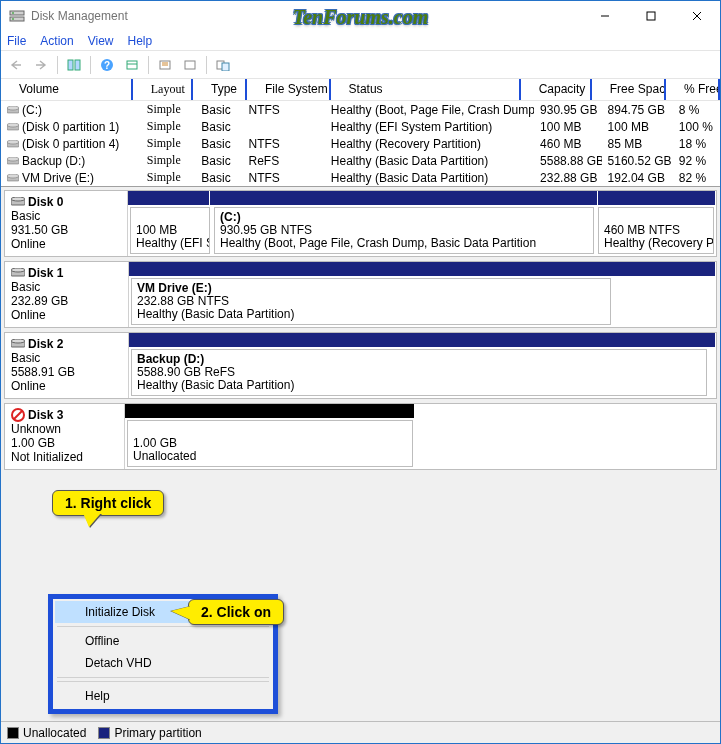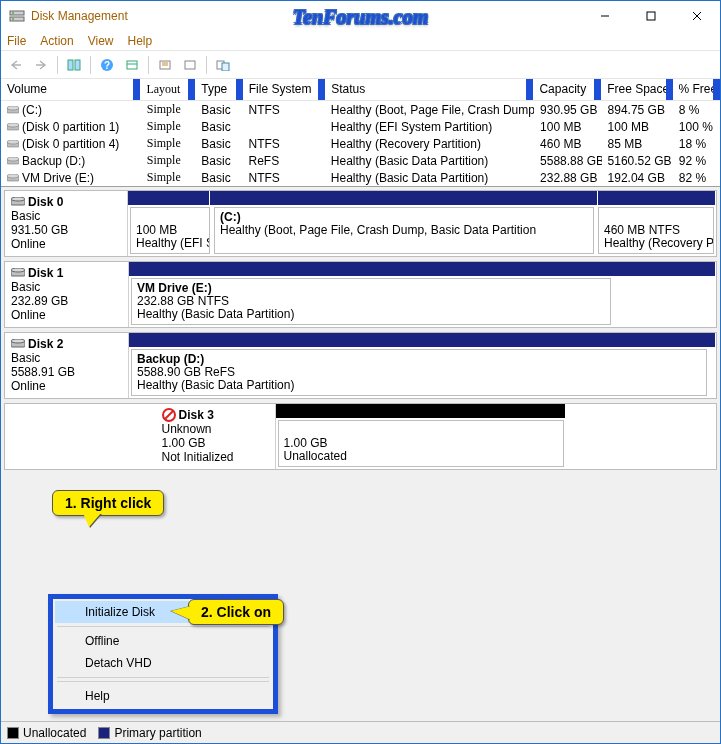--- a/index.html
+++ b/index.html
@@ -1,37 +1,37 @@
 <!DOCTYPE html>
 <html><head>
 <meta charset="utf-8">
 <style>
 * { box-sizing: border-box; margin: 0; padding: 0; }
 body { font-family: "Segoe UI", Tahoma, sans-serif; font-size: 12px; background: #fff; width: 721px; height: 744px; overflow: hidden; position: relative; }
 .window { width: 721px; height: 744px; border: 1px solid #2372c8; display: flex; flex-direction: column; }
 .titlebar { background: #fff; height: 30px; display: flex; align-items: center; padding-left: 8px; position: relative; }
 .titlebar .icon { width: 16px; height: 16px; margin-right: 6px; }
-.titlebar .title { flex: 1; font-size: 12px; color: #a16207; }
+.titlebar .title { flex: 1; font-size: 12px; color: #737373; }
 .titlebar .winbtns { display: flex; }
 .titlebar .winbtn { width: 46px; height: 30px; display: flex; align-items: center; justify-content: center; color: #000; }
 .titlebar .winbtn.close { background: transparent; }
-.watermark { position: absolute; top: 6px; left: 50%; transform: translateX(-50%); font-family: Georgia, serif; font-size: 20px; font-style: italic; font-weight: bold; color: #1d4ed8; text-shadow: -1px -1px 0 #3a6db5, 1px -1px 0 #3a6db5, -1px 1px 0 #3a6db5, 1px 1px 0 #3a6db5, 0 2px 3px rgba(0,0,0,.3); pointer-events: none; }
-.menubar { height: 20px; display: flex; align-items: center; padding-left: 6px; gap: 14px; font-size: 12px; color: #a16207; border-bottom: 1px solid #e5e5e5; }
+.watermark { position: absolute; top: 6px; left: 50%; transform: translateX(-50%); font-family: Georgia, serif; font-size: 20px; font-style: italic; font-weight: bold; color: #4d7c0f; text-shadow: -1px -1px 0 #3a6db5, 1px -1px 0 #3a6db5, -1px 1px 0 #3a6db5, 1px 1px 0 #3a6db5, 0 2px 3px rgba(0,0,0,.3); pointer-events: none; }
+.menubar { height: 20px; display: flex; align-items: center; padding-left: 6px; gap: 14px; font-size: 12px; color: #1d4ed8; border-bottom: 1px solid #e5e5e5; }
 .menubar span { cursor: default; }
 .toolbar { height: 28px; display: flex; align-items: center; padding-left: 4px; gap: 3px; border-bottom: 1px solid #e5e5e5; }
 .tbtn { width: 22px; height: 22px; display: flex; align-items: center; justify-content: center; border: 1px solid transparent; }
 .tbtn.disabled { opacity: 0.45; }
 .tbtn svg { display: block; }
 .tsep { width: 1px; height: 18px; background: #d0d0d0; margin: 0 2px; }
 
 .content { flex: 1; display: flex; flex-direction: column; overflow: hidden; background: #f0f0f0; }
 
 .listpane { background: #fff; border-bottom: 1px solid #a0a0a0; }
 .listhdr { display: flex; height: 22px; border-bottom: 1px solid #e5e5e5; }
-.listhdr .col { padding: 3px 6px; font-size: 12px; border-right: 7px solid #1d4ed8; white-space: nowrap; overflow: hidden; }
+.listhdr .col { padding: 3px 6px; font-size: 12px; border-right: 2px solid #1d4ed8; white-space: nowrap; overflow: hidden; margin-left: 12px; }
 .listrows .row { display: flex; height: 17px; align-items: center; }
 .listrows .row .cell { padding: 0 6px; font-size: 12px; white-space: nowrap; overflow: hidden; display: flex; align-items: center; gap: 3px; }
 .col-vol { width: 150px; }
 .col-layout { width: 58px; font-family: Liberation Serif, serif; }
 .col-type { width: 50px; }
 .col-fs { width: 88px; }
 .col-status { width: 225px; }
 .col-cap { width: 72px; }
 .col-free { width: 76px; }
 .col-pct { width: 50px; }
@@ -60,21 +60,21 @@
 .callout.c1 { top: 490px; left: 52px; }
 .callout.c1::after { content: ""; position: absolute; bottom: -12px; left: 30px; width: 0; height: 0; border-left: 6px solid transparent; border-right: 12px solid transparent; border-top: 14px solid #ffed00; filter: drop-shadow(1px 1px 0 #555); }
 .callout.c2 { top: 599px; left: 188px; }
 .callout.c2::before { content: ""; position: absolute; left: -18px; top: 6px; width: 0; height: 0; border-top: 5px solid transparent; border-bottom: 9px solid transparent; border-right: 20px solid #ffed00; filter: drop-shadow(-1px 0 0 #555); }
 
 .ctxmenu { position: absolute; top: 594px; left: 48px; width: 230px; background: #f0f0f0; border: 5px solid #1d4ed8; box-shadow: 3px 3px 4px rgba(0,0,0,.25); padding: 2px; font-size: 12px; }
 .ctxmenu .mi { padding: 4px 8px 4px 30px; position: relative; }
 .ctxmenu .mi.hl { background: #bfe0ff; }
 .ctxmenu .msep { height: 1px; background: #d0d0d0; margin: 3px 2px; }
 
-.disk3row { display: flex; background: #fff; border: 1px solid #bdbdbd; margin-bottom: 4px; justify-content: center; }
+.disk3row { display: flex; background: #fff; border: 1px solid #bdbdbd; margin-bottom: 4px; }
 .disk3row .diskinfo { width: 120px; }
 .disk3row .diskparts { flex: none; width: 290px; }
 </style>
 </head>
 <body>
 
 <div class="window">
   <div class="titlebar">
     <svg class="icon" viewBox="0 0 16 16">
         <rect x="1" y="3" width="14" height="4" fill="#d0d0d0" stroke="#666"></rect>
@@ -279,20 +279,21 @@
                 <div class="sp" style="width:20.13888888888889%"></div>
               </div>
               <div class="partcells">
                 <div class="pcell" style="width:80px">
                   <div class="pn">&nbsp;</div>
                   <div>100 MB</div>
                   <div>Healthy (EFI Syste</div>
                 </div>
                 <div class="pcell" style="width:380px">
                   <div class="pn">(C:)</div>
+                  <div>930.95 GB NTFS</div>
                   <div>Healthy (Boot, Page File, Crash Dump, Basic Data Partition</div>
                 </div>
                 <div class="pcell" style="width:116px">
                   <div class="pn">&nbsp;</div>
                   <div>460 MB NTFS</div>
                   <div>Healthy (Recovery Partit</div>
                 </div>
               </div>
             </div>
           </div>

